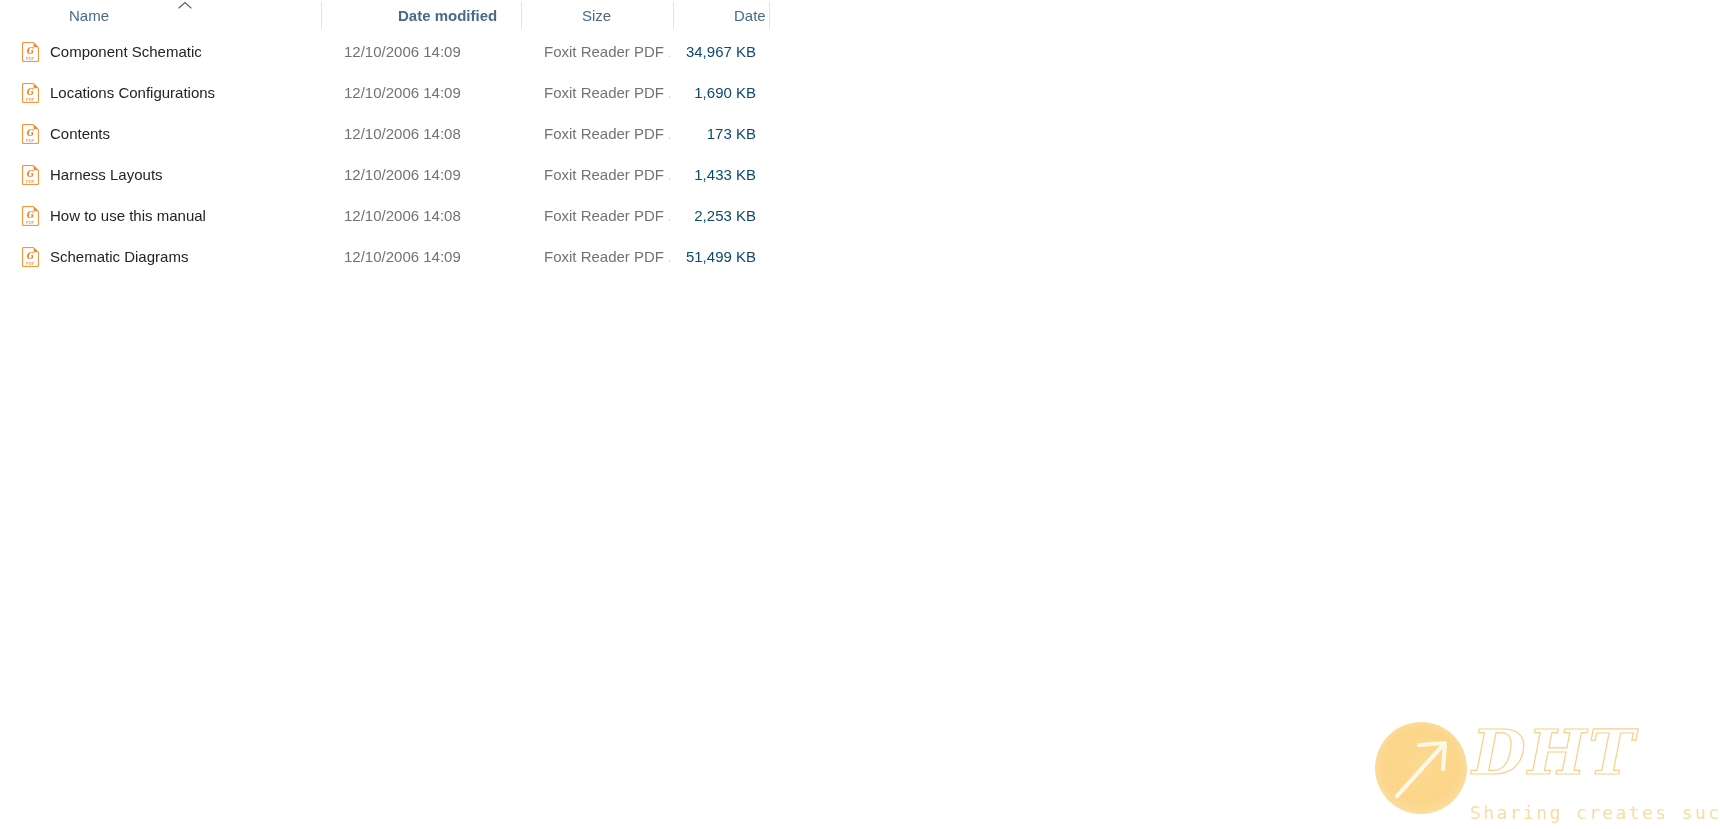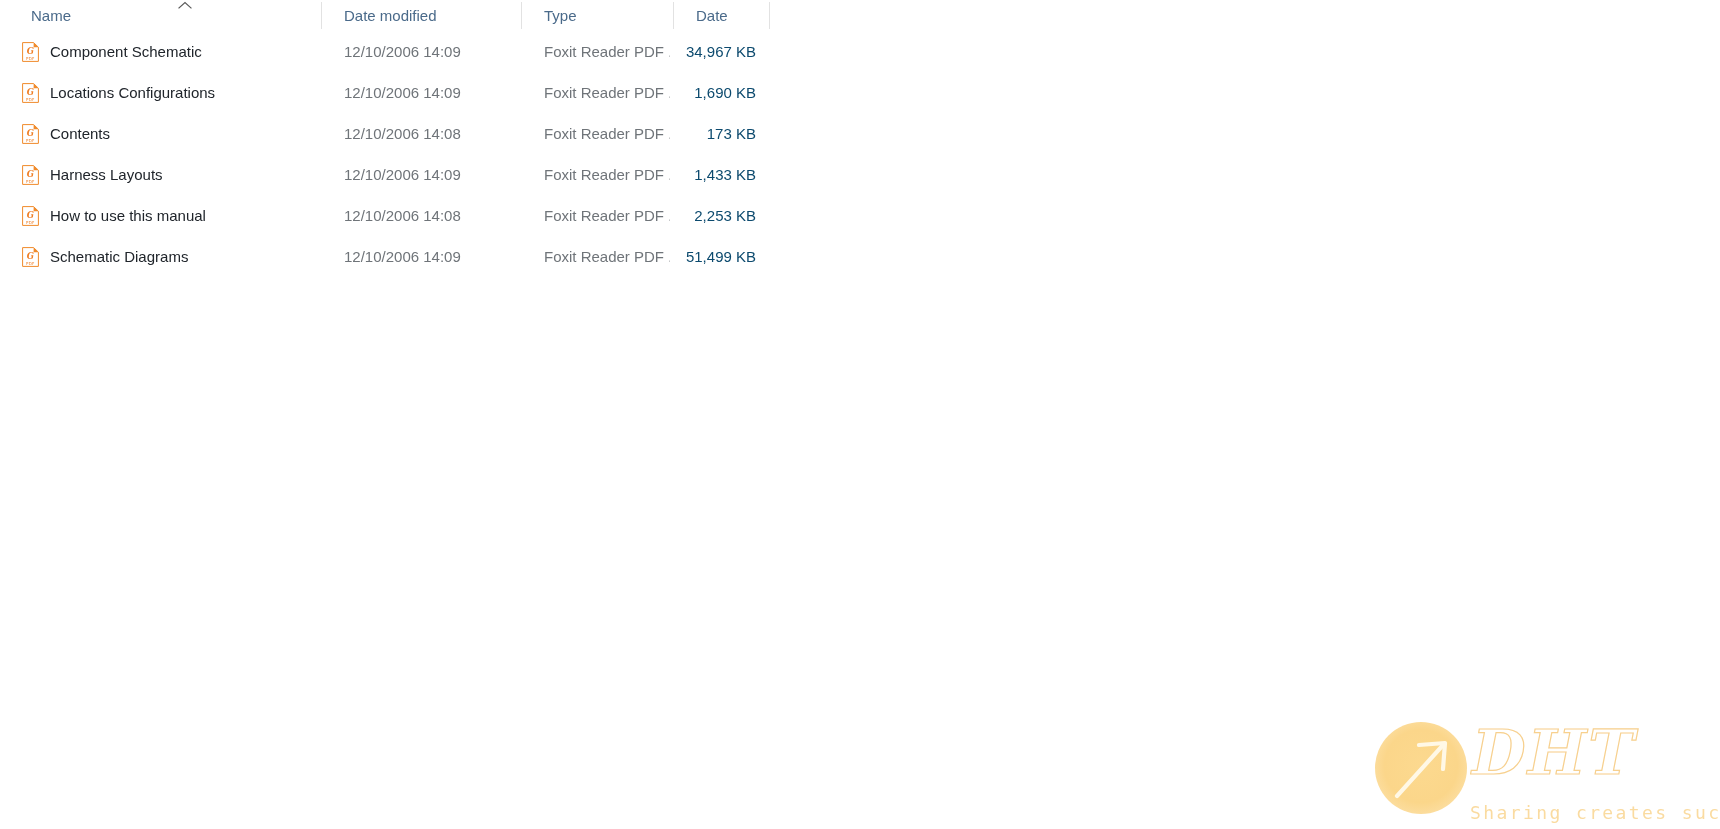--- a/index.html
+++ b/index.html
@@ -36,23 +36,24 @@
     display: flex;
     align-items: center;
     font-size: 15px;
     color: #4a6a8a;
     font-family: "Liberation Sans", sans-serif;
     cursor: default;
     user-select: none;
   }
   .col-head .label {
     white-space: nowrap;
+    margin-left: 38px;
   }
   .col-head.name    { left: 0px;   width: 320px; padding-left: 31px; box-sizing: border-box; }
-  .col-head.date    { left: 322px; width: 178px; padding-left: 22px; box-sizing: border-box; }
+  .col-head.date    { left: 338px; width: 178px; padding-left: 22px; box-sizing: border-box; font-weight: bold; }
   .col-head.type    { left: 522px; width: 148px; padding-left: 22px; box-sizing: border-box; }
   .col-head.size    { left: 674px; width: 94px;  padding-left: 22px; box-sizing: border-box; }
 
   .col-divider {
     position: absolute;
     top: 2px;
     width: 1px;
     height: 27px;
     background: #e2e2e2;
   }
@@ -209,21 +210,21 @@
 
     <div class="col-divider d1"></div>
 
     <div class="col-head date">
       <span class="label">Date modified</span>
     </div>
 
     <div class="col-divider d2"></div>
 
     <div class="col-head type">
-      <span class="label">Type</span>
+      <span class="label">Size</span>
     </div>
 
     <div class="col-divider d3"></div>
 
     <div class="col-head size">
       <span class="label">Date</span>
     </div>
 
     <div class="col-divider d4"></div>
   </div>

